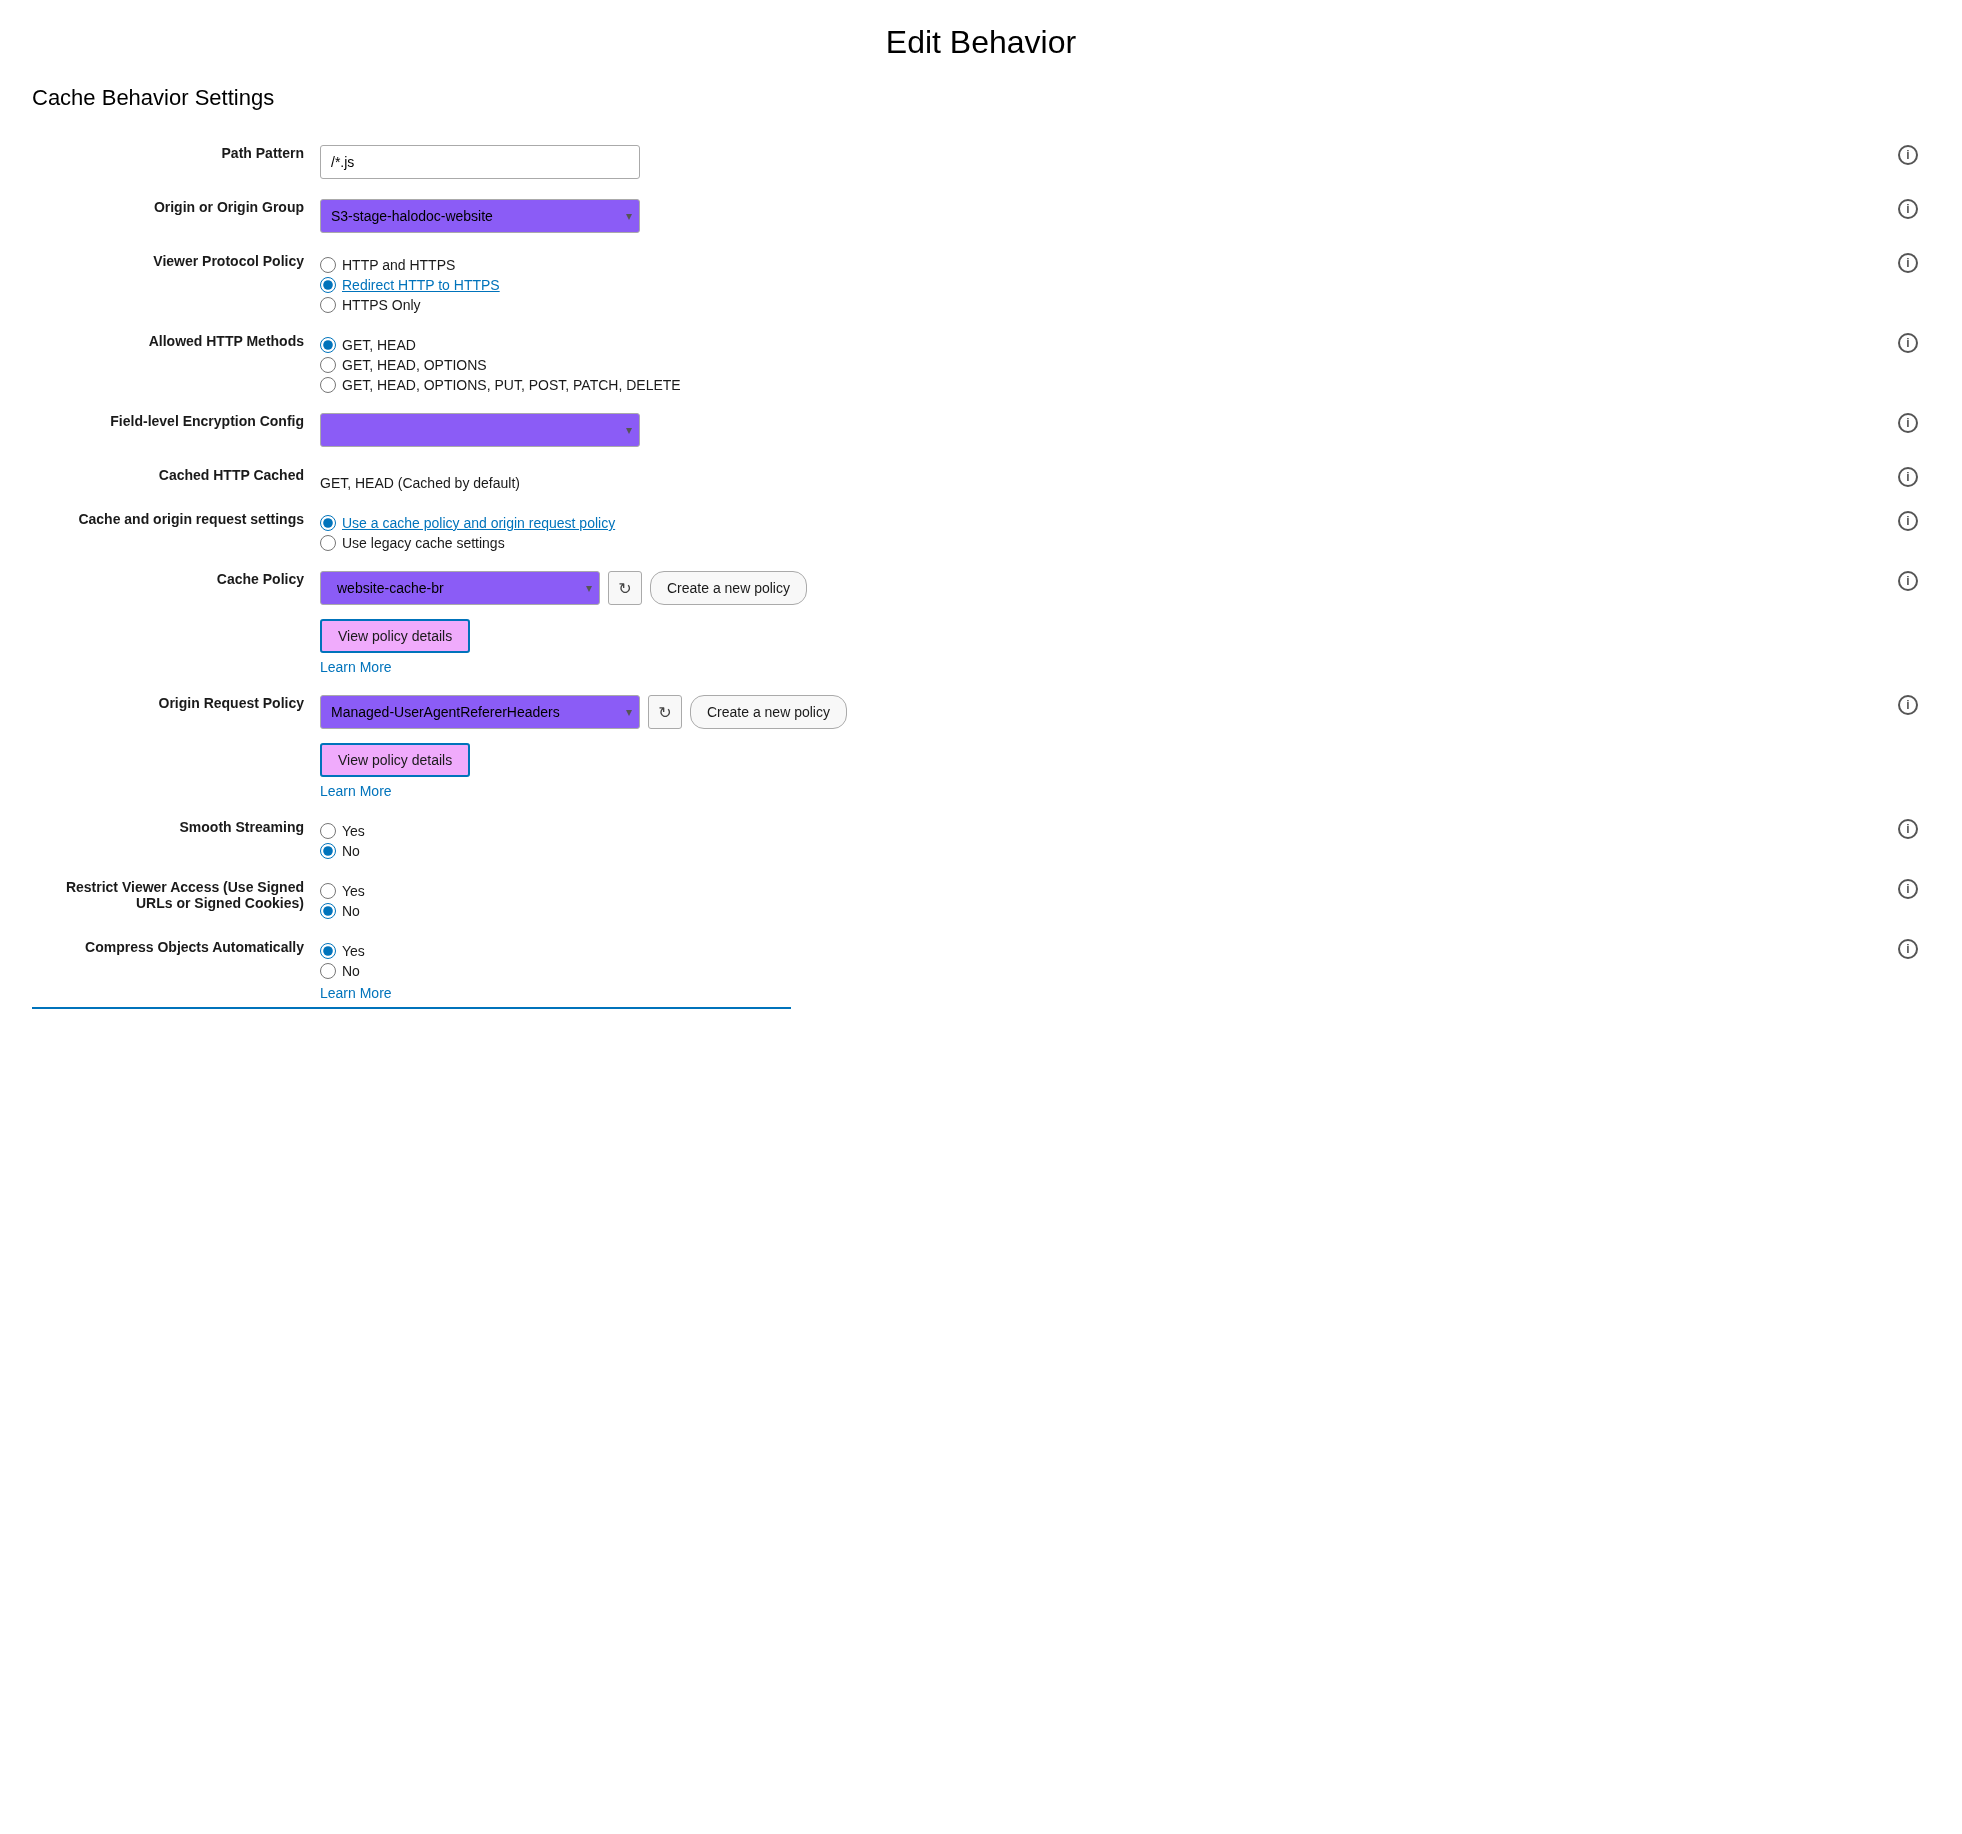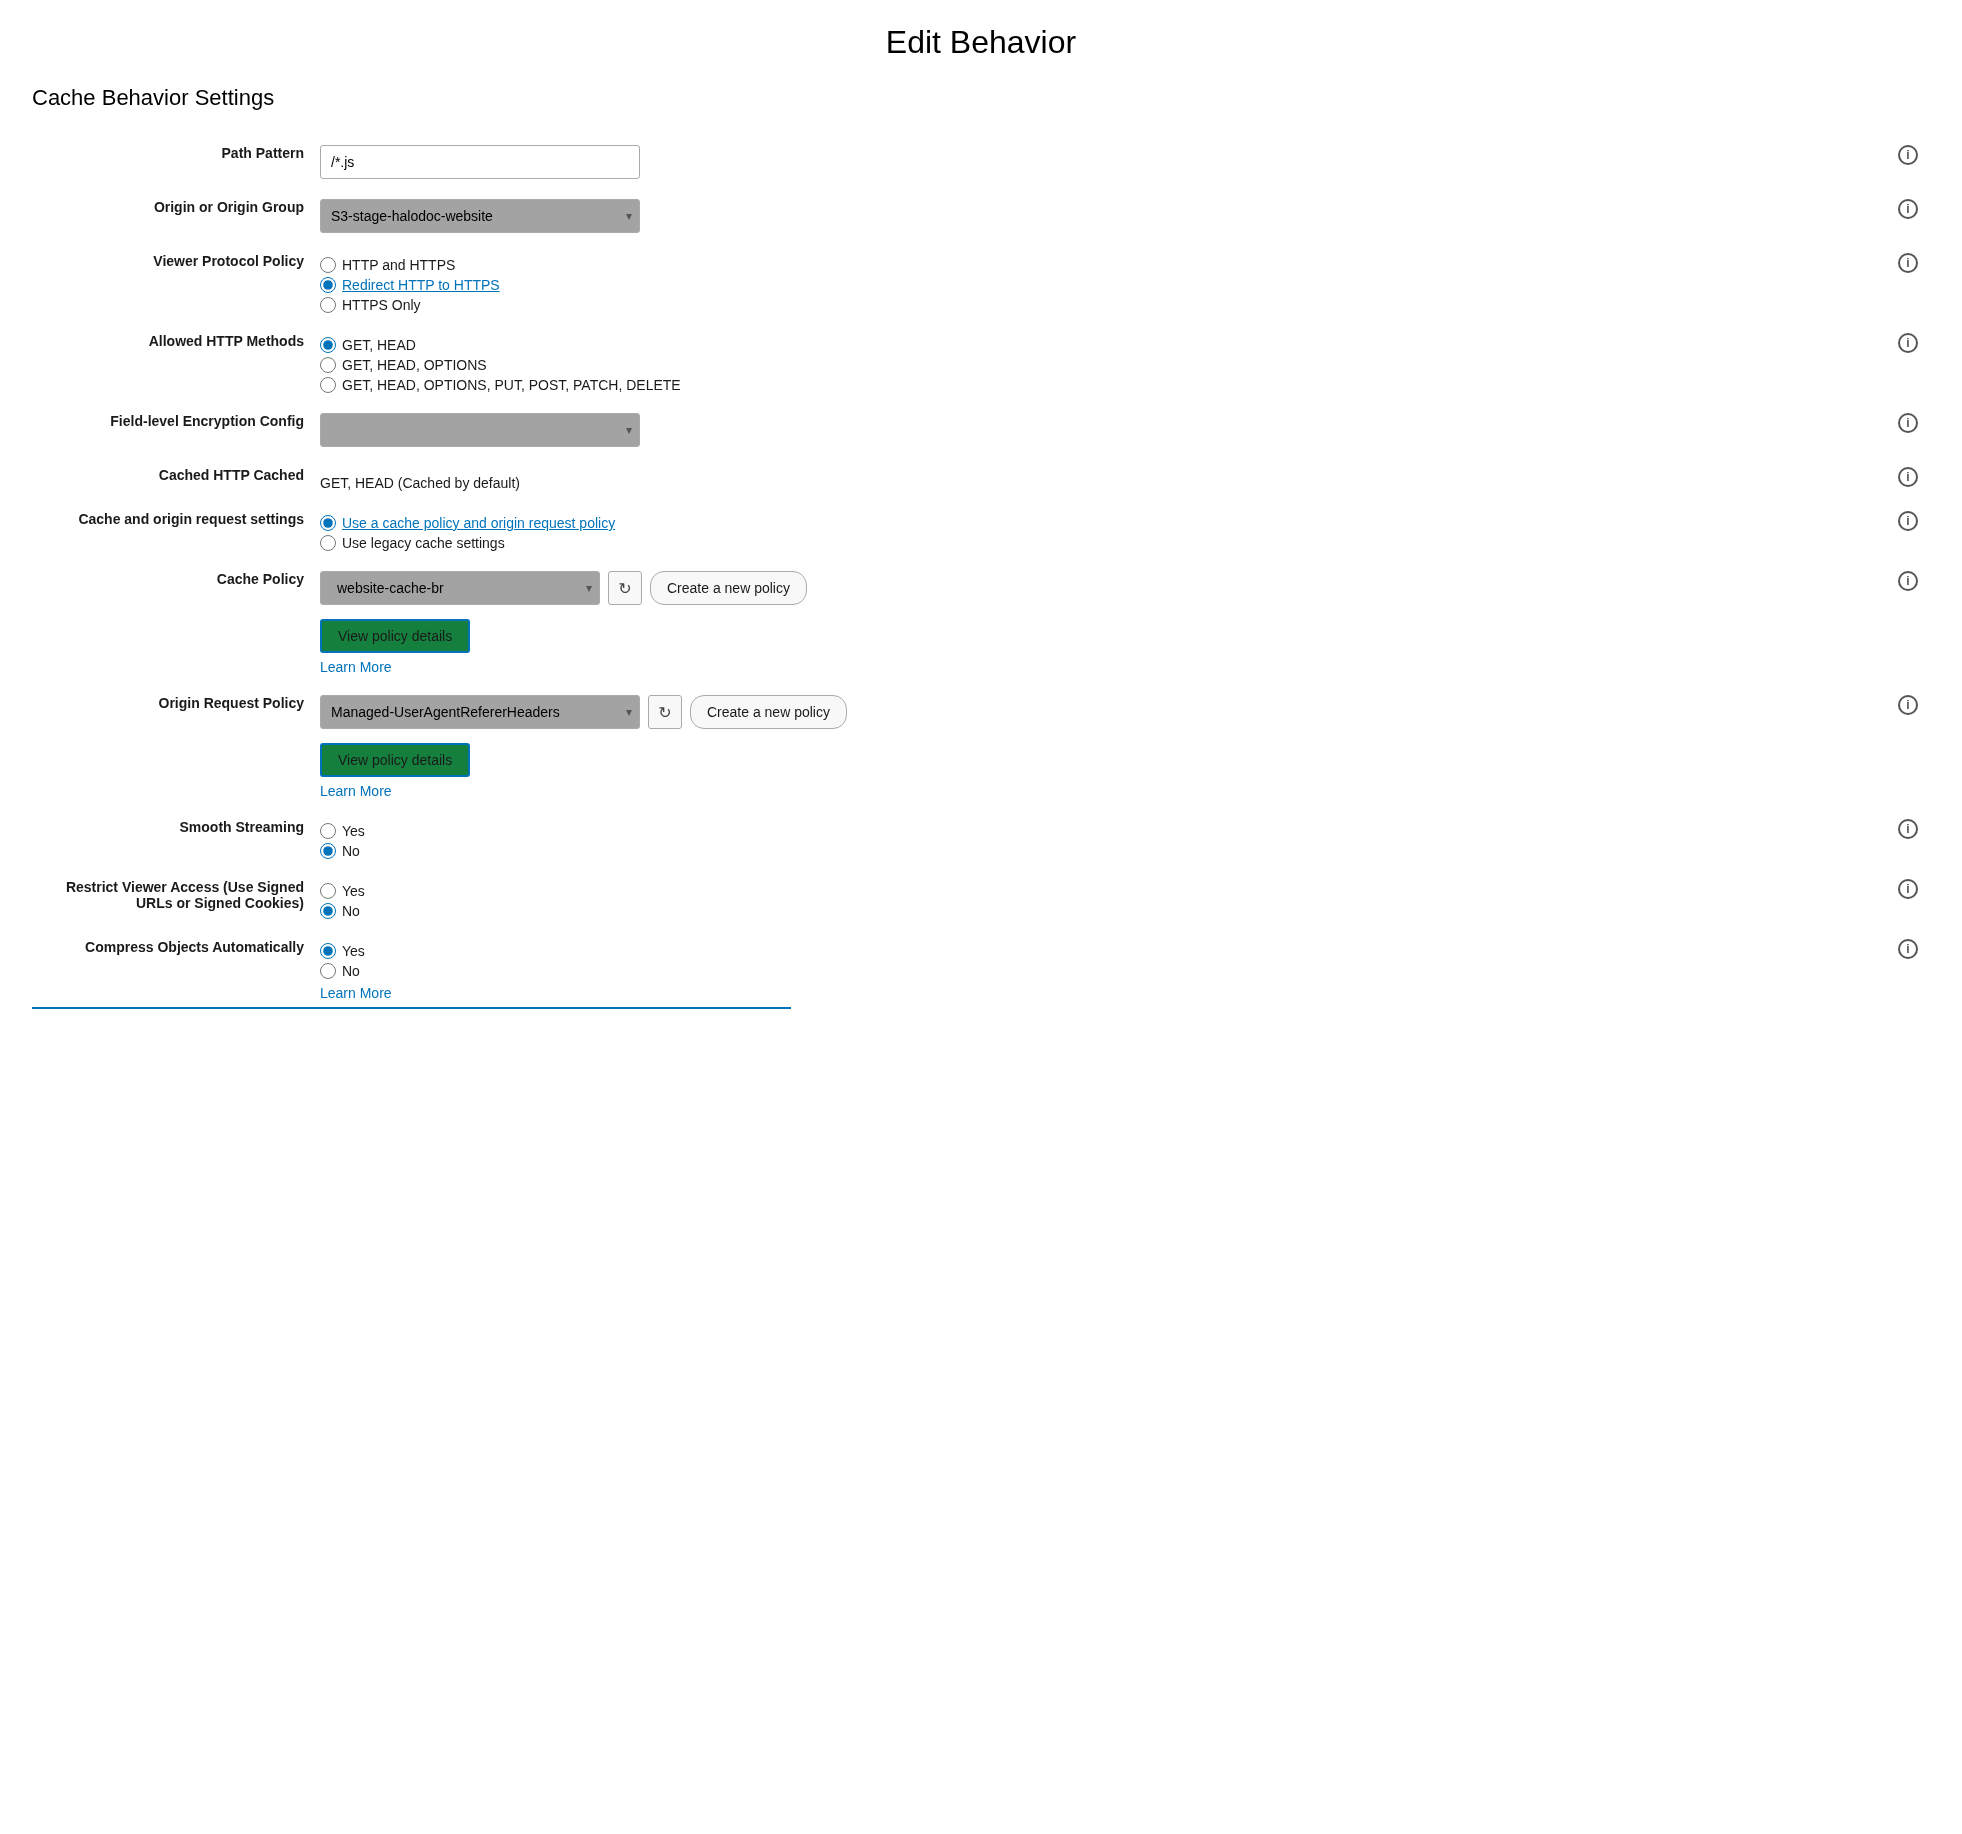--- a/index.html
+++ b/index.html
@@ -75,21 +75,21 @@
       font-size: 14px;
       width: 320px;
       background: #fff;
     }
     select {
       height: 34px;
       padding: 4px 28px 4px 10px;
       border: 1px solid #aaa;
       border-radius: 3px;
       font-size: 14px;
-      background: #a3a3a3;
+      background: #8b5cf6;
       appearance: none;
       -webkit-appearance: none;
       cursor: pointer;
     }
     .select-wrapper {
       position: relative;
       display: inline-block;
     }
     .select-wrapper::after {
       content: "▾";
@@ -164,21 +164,21 @@
       cursor: pointer;
       font-size: 14px;
       color: #1a1a1a;
       white-space: nowrap;
     }
     .view-policy-btn {
       height: 34px;
       padding: 0 16px;
       border: 2px solid #0073bb;
       border-radius: 3px;
-      background: #15803d;
+      background: #f0abfc;
       cursor: pointer;
       font-size: 14px;
       color: #1a1a1a;
       margin-top: 8px;
     }
     .learn-more-link {
       display: block;
       margin-top: 6px;
       color: #0073bb;
       font-size: 14px;

